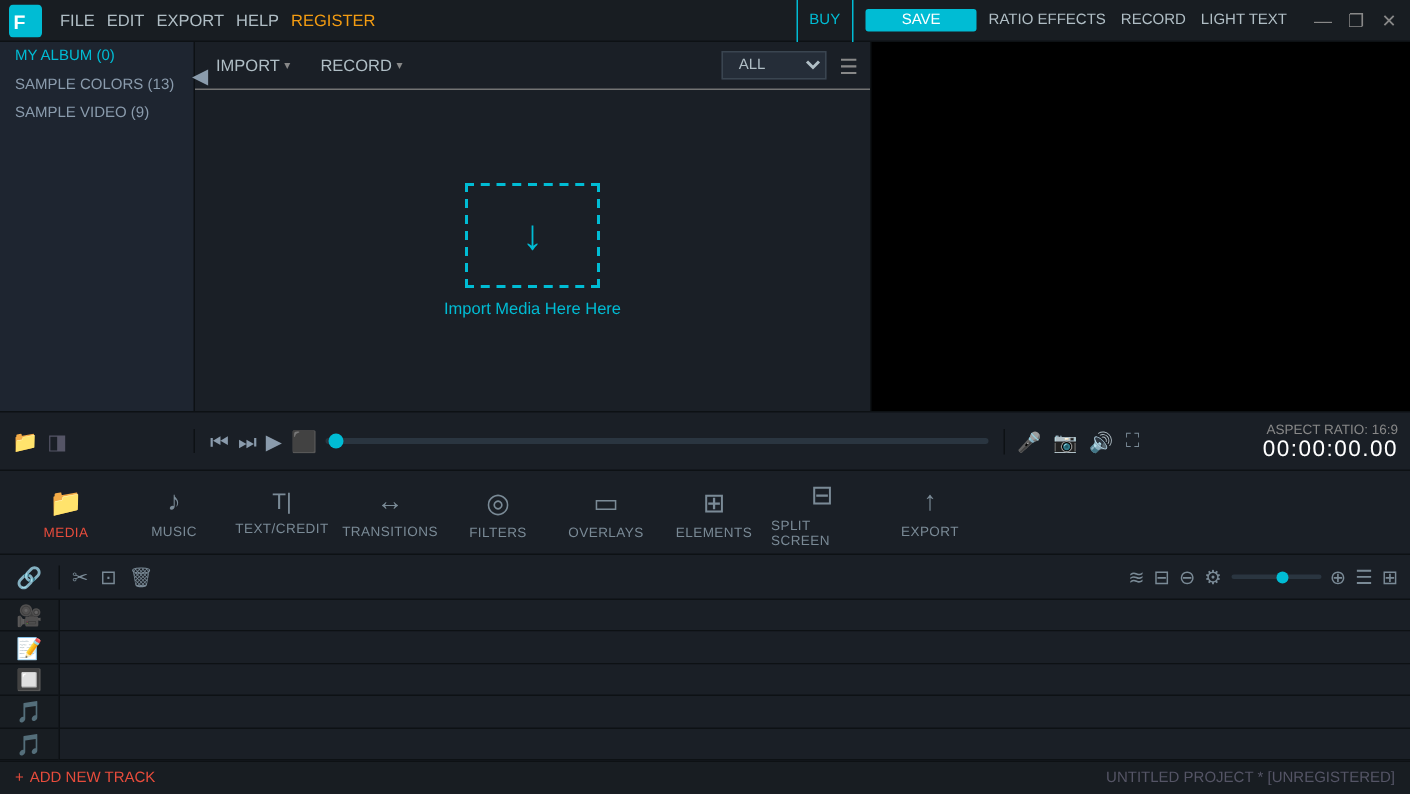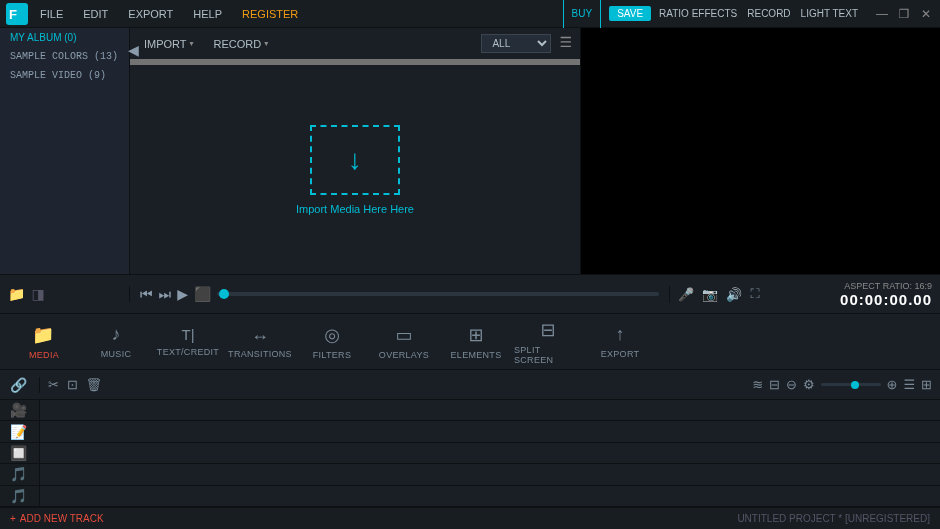--- a/index.html
+++ b/index.html
@@ -23,21 +23,21 @@
       padding: 0 6px;
       border-bottom: 1px solid #0d1114;
     }
     .app-logo {
       width: 22px;
       height: 22px;
       margin-right: 8px;
     }
     .menu-items {
       display: flex;
-      gap: 12px;
+      gap: 0;
       flex: 1;
     }
     .menu-item {
       color: #b0bec5;
       font-size: 11px;
       cursor: pointer;
       padding: 2px 4px;
     }
     .menu-item.register {
       color: #f39c12;
@@ -53,21 +53,21 @@
       border: 1px solid #00bcd4;
       padding: 18px 8px;
       font-size: 10px;
       cursor: pointer;
       border-radius: 2px;
     }
     .btn-save {
       background: #00bcd4;
       color: #fff;
       border: none;
-      padding: 2px 8px;
+      padding: 2px 24px;
       font-size: 10px;
       cursor: pointer;
       border-radius: 2px;
     }
     .top-right-links {
       display: flex;
       gap: 10px;
     }
     .top-right-link {
       color: #b0bec5;
@@ -99,44 +99,44 @@
       padding: 4px 10px;
       font-size: 10px;
       color: #00bcd4;
       cursor: pointer;
     }
     .left-panel-item.active {
       color: #00bcd4;
     }
     .left-panel-item.normal {
       color: #8a9bac;
-      font-family: Liberation Mono, monospace;
     }
     .left-arrow {
       position: absolute;
       left: 128px;
       top: 42px;
       color: #8a9bac;
       font-size: 14px;
       cursor: pointer;
       z-index: 10;
     }
 
     
     .media-area {
       flex: 1;
       background: #1a1f26;
       display: flex;
       flex-direction: column;
     }
     .media-toolbar {
       display: flex;
+      align-items: center;
       padding: 6px 8px;
       gap: 8px;
-      border-bottom: 6px solid #737373;
+      border-bottom: 1px solid #737373;
     }
     .btn-import, .btn-record {
       background: transparent;
       color: #b0bec5;
       border: none;
       font-size: 11px;
       cursor: pointer;
       padding: 2px 6px;
       display: flex;
       align-items: center;
@@ -289,21 +289,21 @@
     }
     .aspect-ratio {
       font-size: 9px;
       color: #888;
       margin-left: auto;
       text-align: right;
     }
     .timecode {
       font-size: 15px;
       color: #fff;
-      font-weight: bold;
+      font-weight: normal;
       letter-spacing: 1px;
     }
     .pb-icon {
       color: #7a8a96;
       font-size: 13px;
       cursor: pointer;
     }
 
     
     .timeline-ctrl-row {

